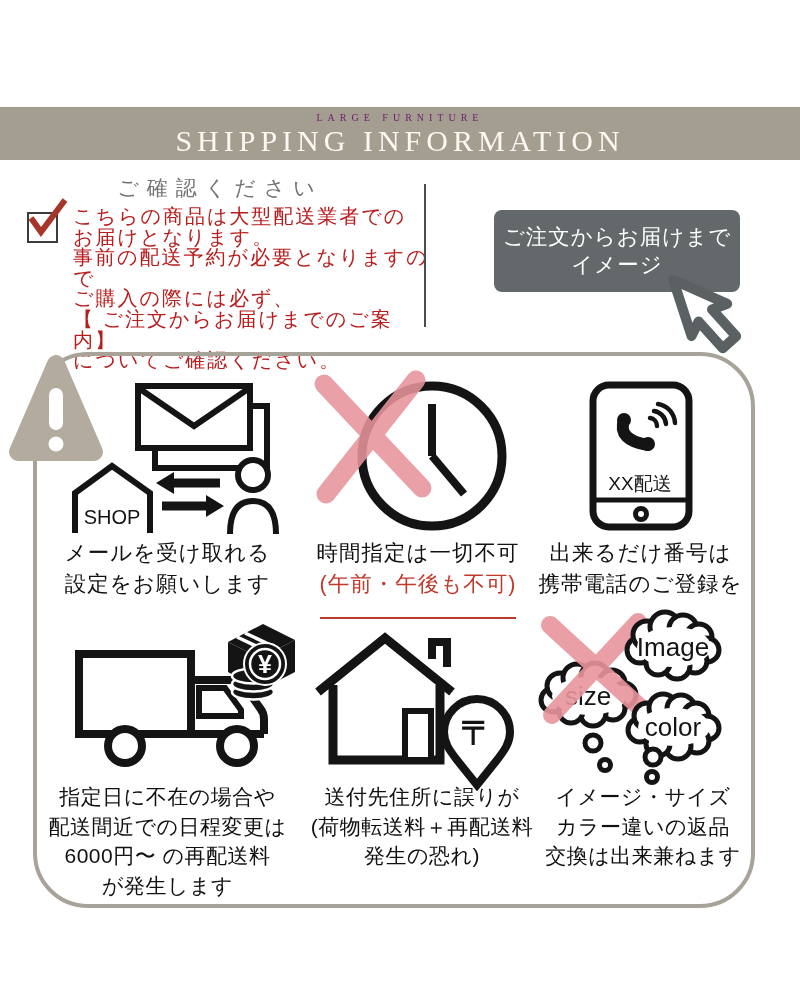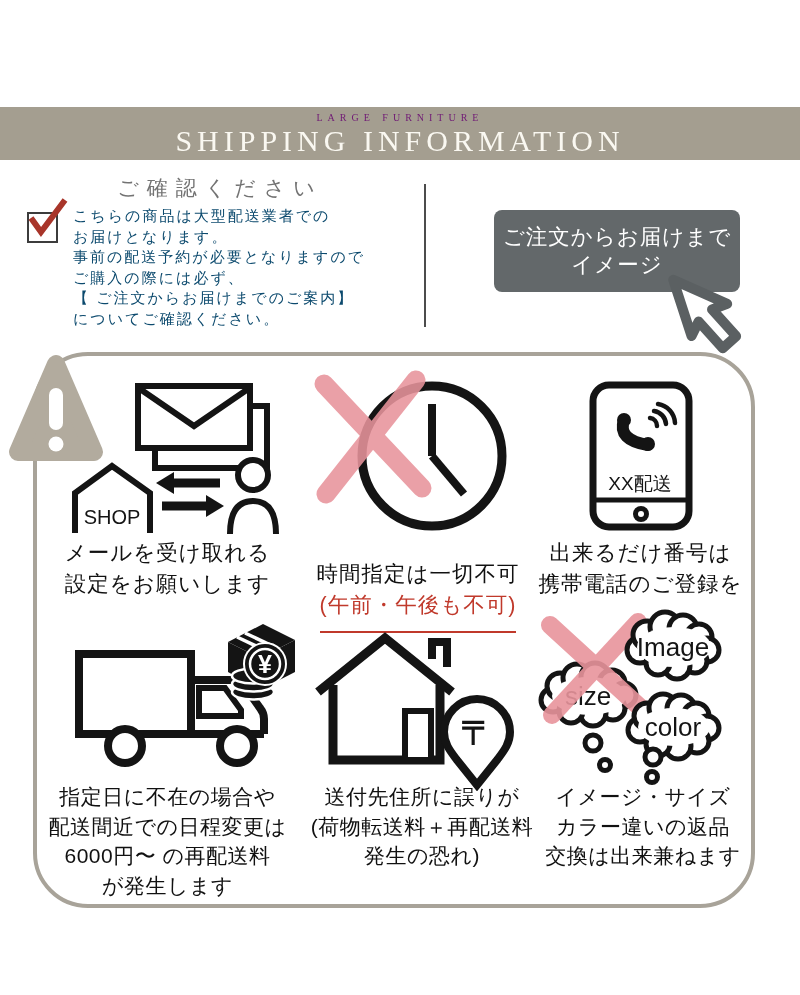--- a/index.html
+++ b/index.html
@@ -28,21 +28,21 @@
   .confirm-heading{
     left:30px;top:174px;width:380px;text-align:center;
     font-size:21px;letter-spacing:8px;color:#737373;
   }
   .checkbox{
     left:27px;top:212px;width:27px;height:27px;background:#fff;border:2px solid #3c3c3c;
   }
   .checkmark-svg{left:24px;top:194px;}
   .confirm-text{
     left:73px;top:206px;width:360px;
-    font-size:15px;line-height:20.6px;letter-spacing:2px;color:#0c4a6e;
+    font-size:20px;line-height:20.6px;letter-spacing:2px;color:#b91c1c;
   }
   .vdivider{left:424px;top:184px;width:2px;height:143px;background:#4c4c4c;}
 
   
   .guide-button{
     left:494px;top:210px;width:246px;height:82px;background:#63686a;border-radius:8px;
     display:flex;flex-direction:column;align-items:center;justify-content:center;
     color:#ffffff;font-size:21.5px;line-height:28px;letter-spacing:1px;cursor:pointer;
   }
   .cursor-svg{left:652px;top:266px;}
@@ -57,21 +57,21 @@
   
   .caption{
     text-align:center;font-size:21.5px;line-height:31px;letter-spacing:1px;
     color:#111;font-weight:500;
   }
   .caption2{
     text-align:center;font-size:21px;line-height:29.5px;letter-spacing:0.5px;
     color:#111;font-weight:500;
   }
   .cap-red{
-    color:#c0392b;border-bottom:2px solid #c0392b;display:inline-block;padding-bottom:10px;
+    color:#c0392b;border-bottom:2px solid #c0392b;display:inline-block;padding-bottom:17px;
   }
   svg text{font-family:"Liberation Sans","DejaVu Sans",sans-serif;}
 </style>
 </head>
 <body>
 
 <div class="abs header-bar">
   <div class="header-eyebrow">LARGE FURNITURE</div>
   <div class="header-title">SHIPPING INFORMATION</div>
 </div>
@@ -135,21 +135,21 @@
 
 <svg class="abs" style="left:312px;top:368px;" width="212" height="172" viewBox="0 0 212 172">
   <circle cx="120" cy="88" r="70" fill="#ffffff" stroke="#141414" stroke-width="9"></circle>
   <line x1="120" y1="88" x2="120" y2="36" stroke="#141414" stroke-width="8"></line>
   <line x1="120" y1="88" x2="152" y2="126" stroke="#141414" stroke-width="8"></line>
   <g stroke="#e8949c" stroke-width="19" stroke-linecap="round" opacity="0.88">
     <line x1="12" y1="16" x2="110" y2="120"></line>
     <line x1="104" y1="12" x2="14" y2="126"></line>
   </g>
 </svg>
-<div class="abs caption" style="left:303px;top:538px;width:230px;margin-top:21px;">
+<div class="abs caption" style="left:303px;top:538px;width:230px;">
   <div>時間指定は一切不可</div>
   <div><span class="cap-red">(午前・午後も不可)</span></div>
 </div>
 
 <svg class="abs" style="left:588px;top:380px;" width="106" height="152" viewBox="0 0 106 152">
   <rect x="5" y="5" width="96" height="142" rx="16" fill="#ffffff" stroke="#141414" stroke-width="7"></rect>
   <circle cx="36" cy="40" r="7" fill="#141414"></circle>
   <circle cx="60" cy="64" r="7" fill="#141414"></circle>
   <path d="M36 40 q-7 20 24 25" fill="none" stroke="#141414" stroke-width="12" stroke-linecap="round"></path>
   <g fill="none" stroke="#141414" stroke-width="4.5" stroke-linecap="round">

